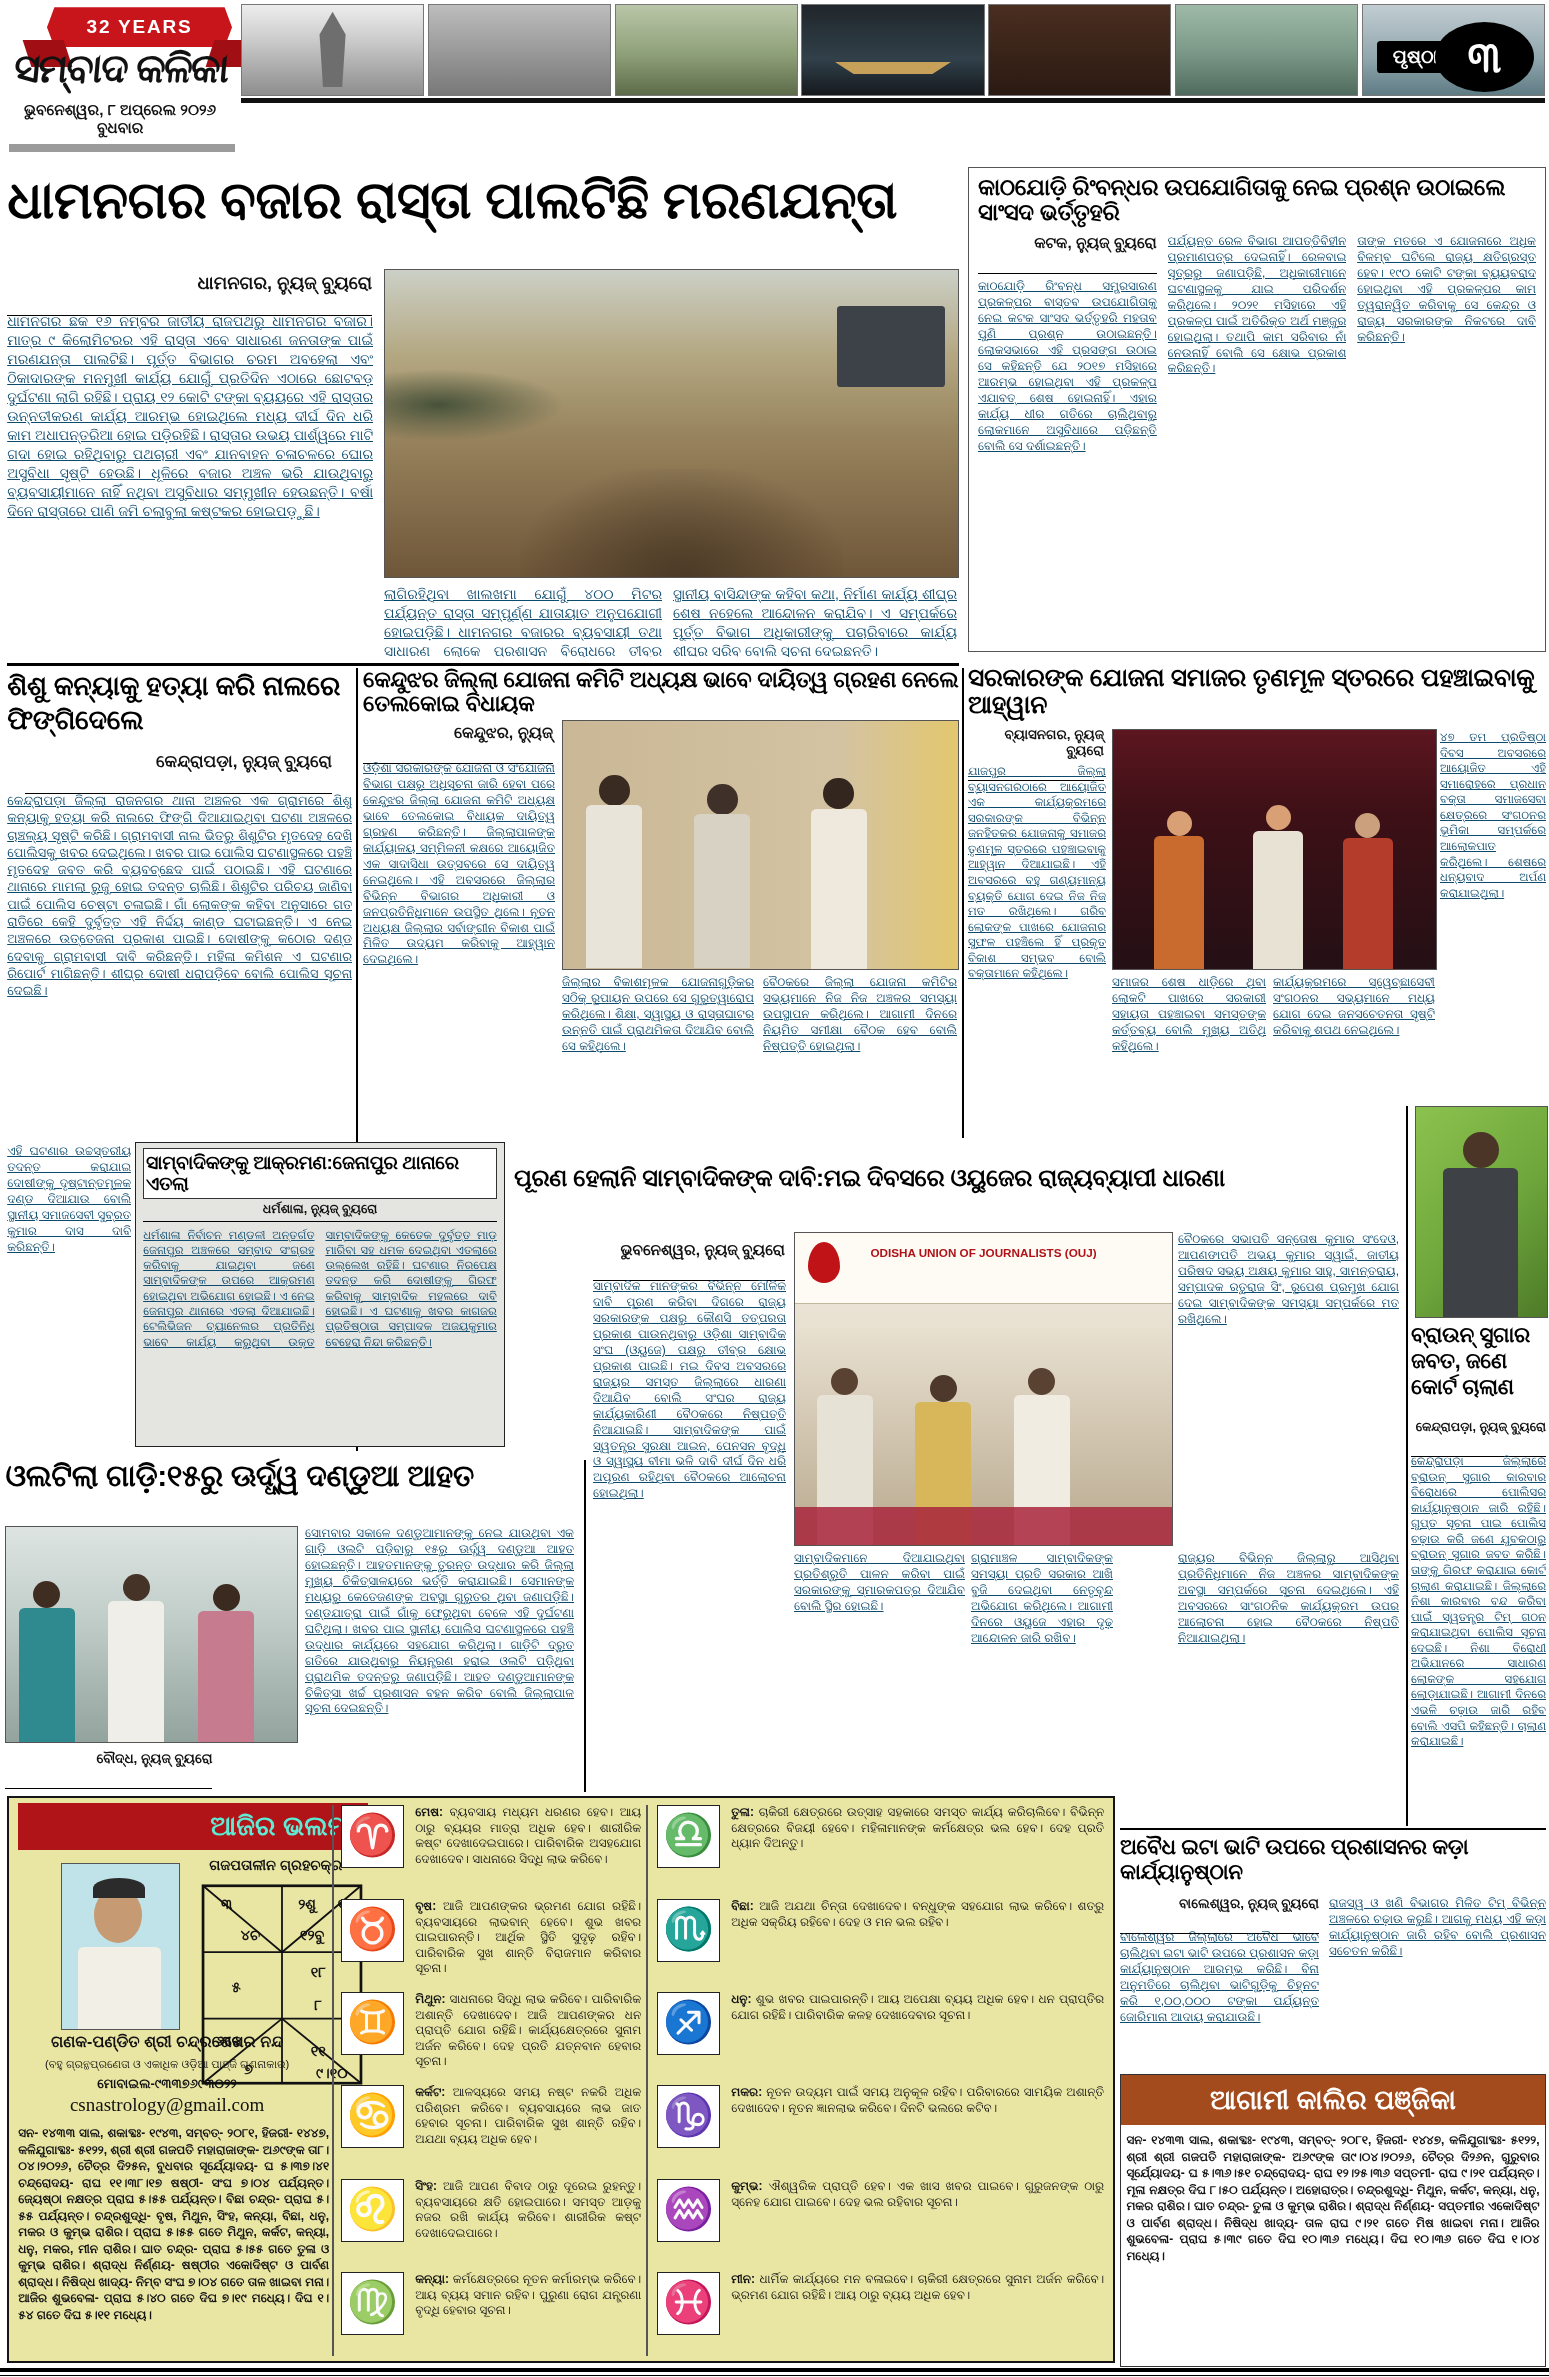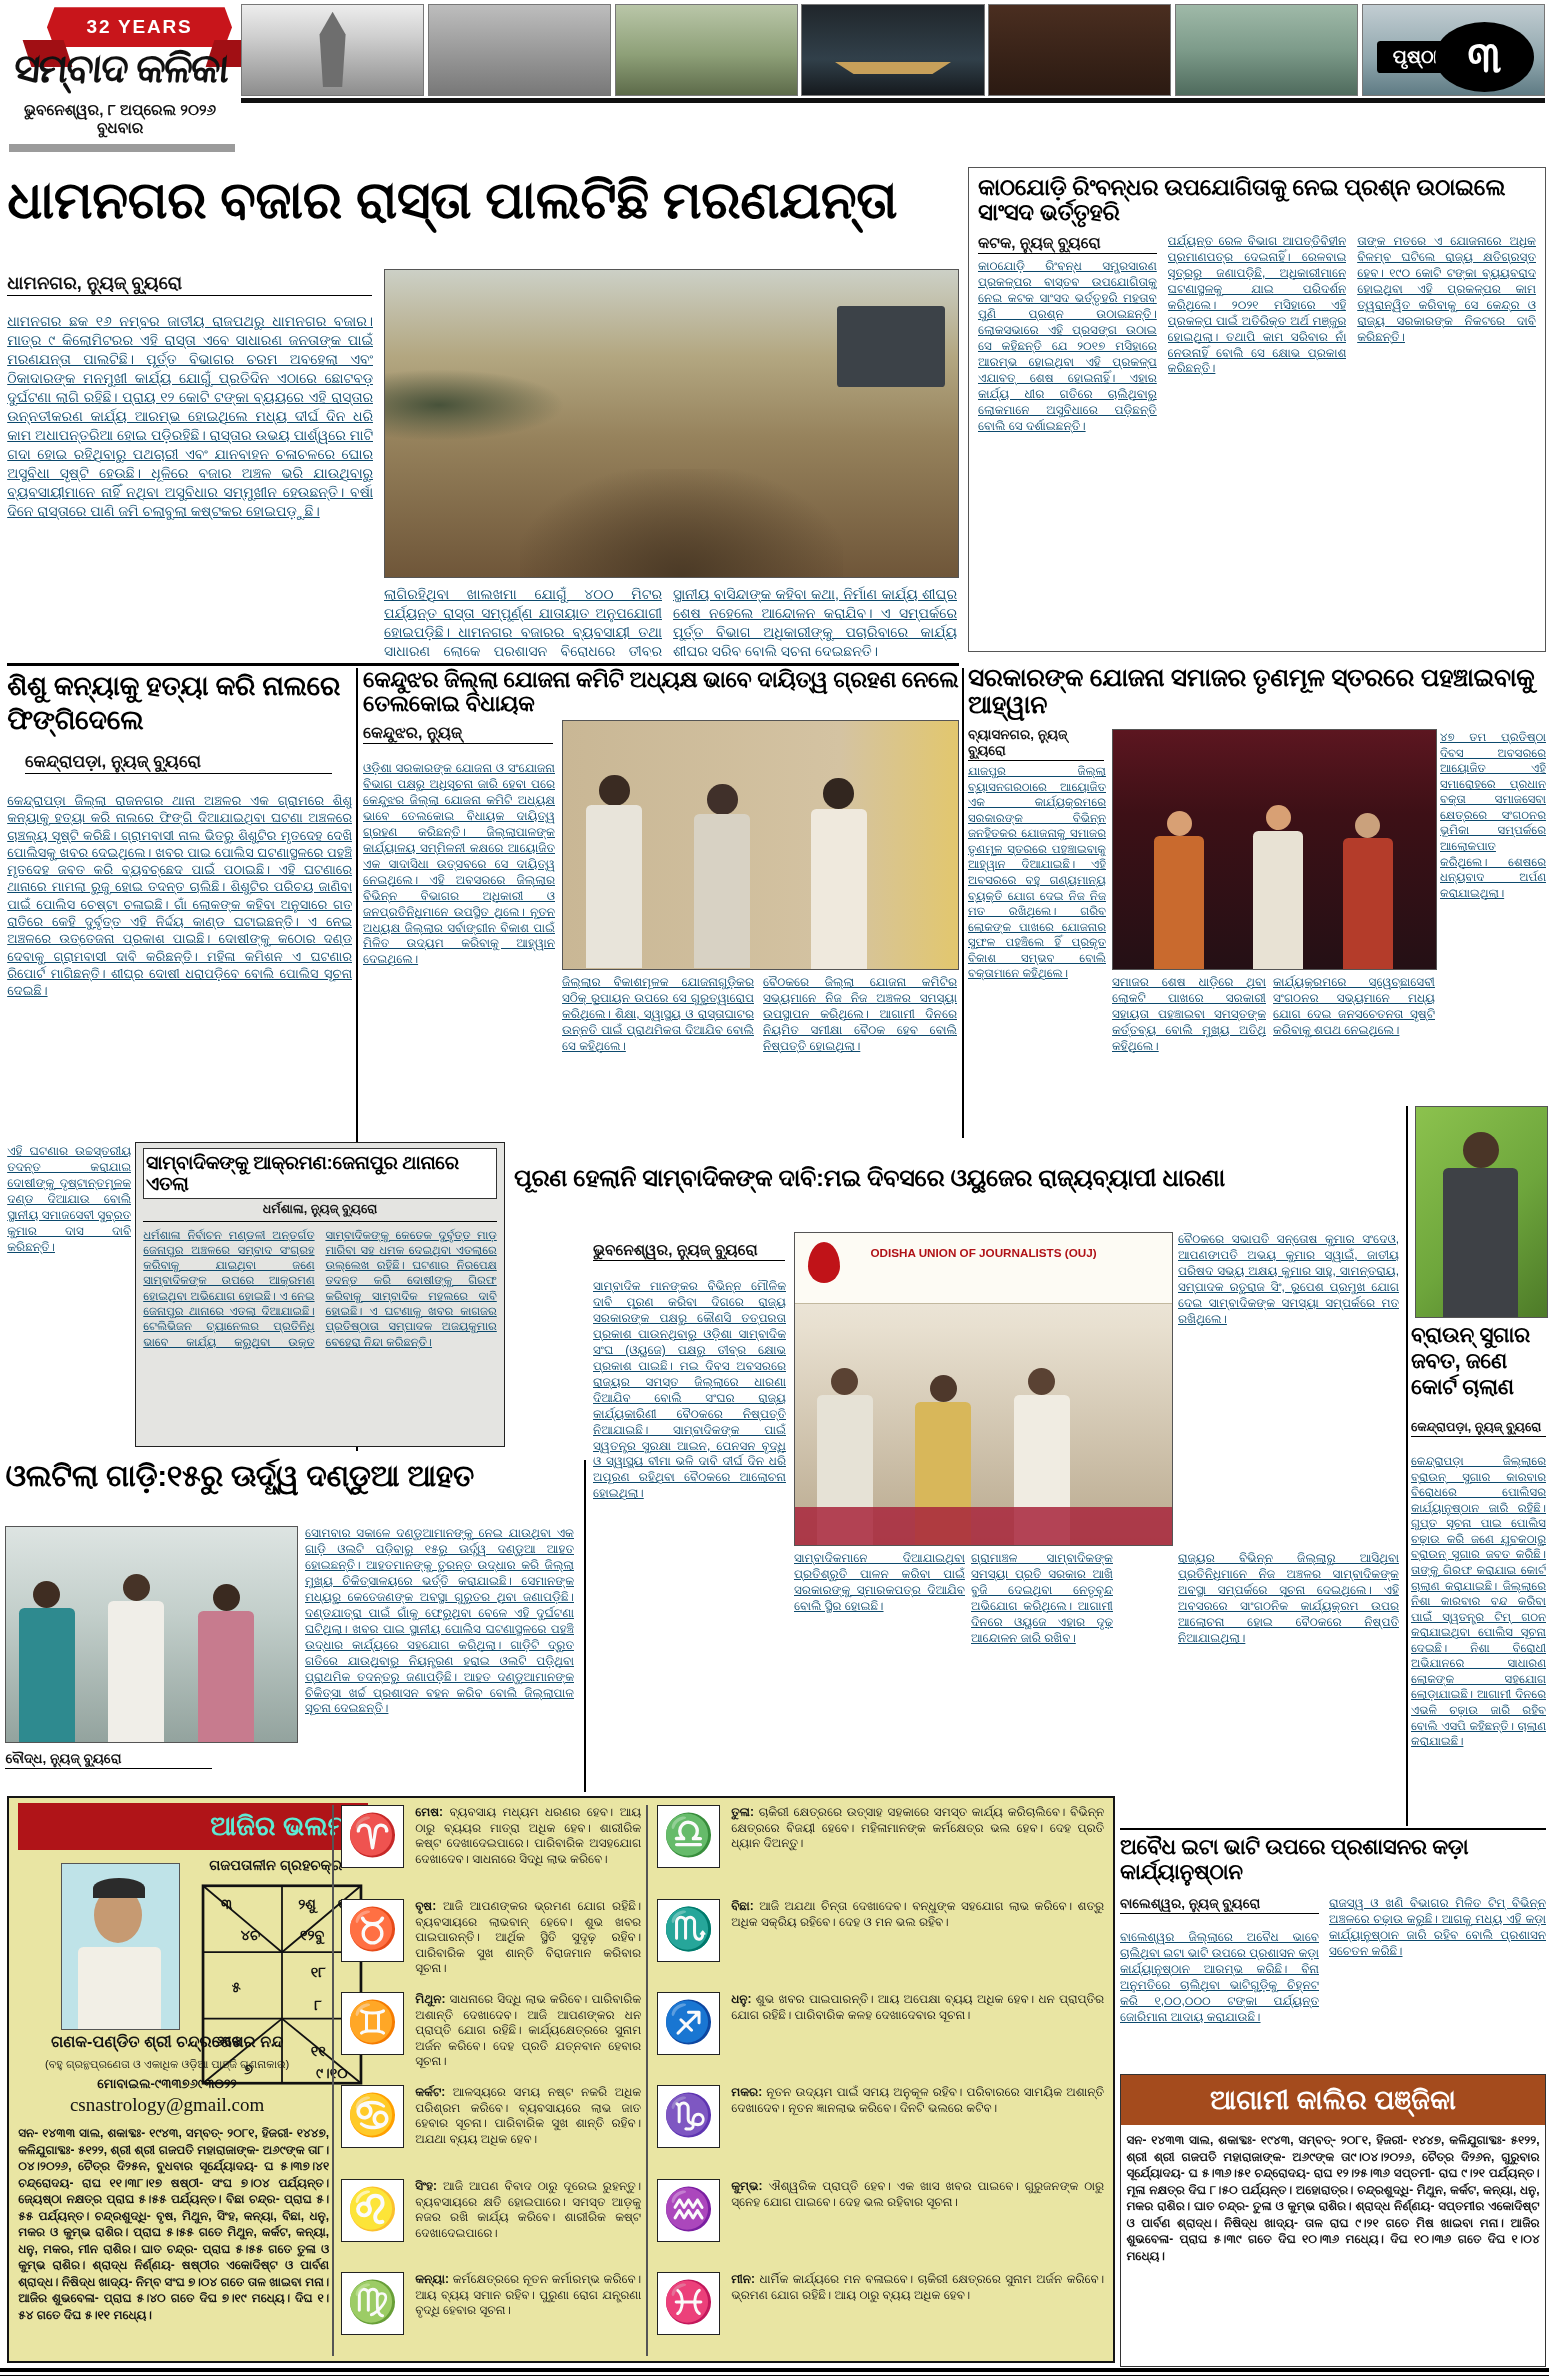--- a/index.html
+++ b/index.html
@@ -1,21 +1,21 @@
 <!DOCTYPE html>
 <html style="font-size:14.4px"><head>
 <meta charset="utf-8">
 <style>
   html,body{margin:0;padding:0;background:#d9d9d9;}
   #page{position:relative;width:1550px;height:2377px;background:#fff;margin:0 auto;
         font-family:"Liberation Sans",sans-serif;color:#111;overflow:hidden;}
   .abs{position:absolute;}
   .hl{font-weight:800;color:#000;letter-spacing:-0.4px;line-height:1.08;}
   .hl-c{}
-  .byline{font-weight:700;text-align:left;border-bottom:1.8px solid #000;padding-bottom:1px;}
+  .byline{font-weight:700;text-align:right;border-bottom:1.8px solid #000;padding-bottom:21px;}
   .body{font-size:12px;line-height:1.33;text-align:justify;overflow:hidden;color:#0c4a6e;text-decoration:underline;}
   .body-lg{font-size:14px;line-height:1.36;}
   .photo{position:absolute;overflow:hidden;border:0.9px solid #555;}
   .vrule{background:#000;width:1.8px;}
   .hrule{background:#000;height:2.7px;}
   .head{position:absolute;border-radius:50%;}
   .fig{position:absolute;border-radius:5.4px 5.4px 0 0;}
   
   #ribbon{left:47px;top:7.2px;width:185px;height:40px;background:#c8151b;color:#fff;
           font-weight:800;font-size:19px;letter-spacing:1.8px;text-align:center;line-height:40px;

